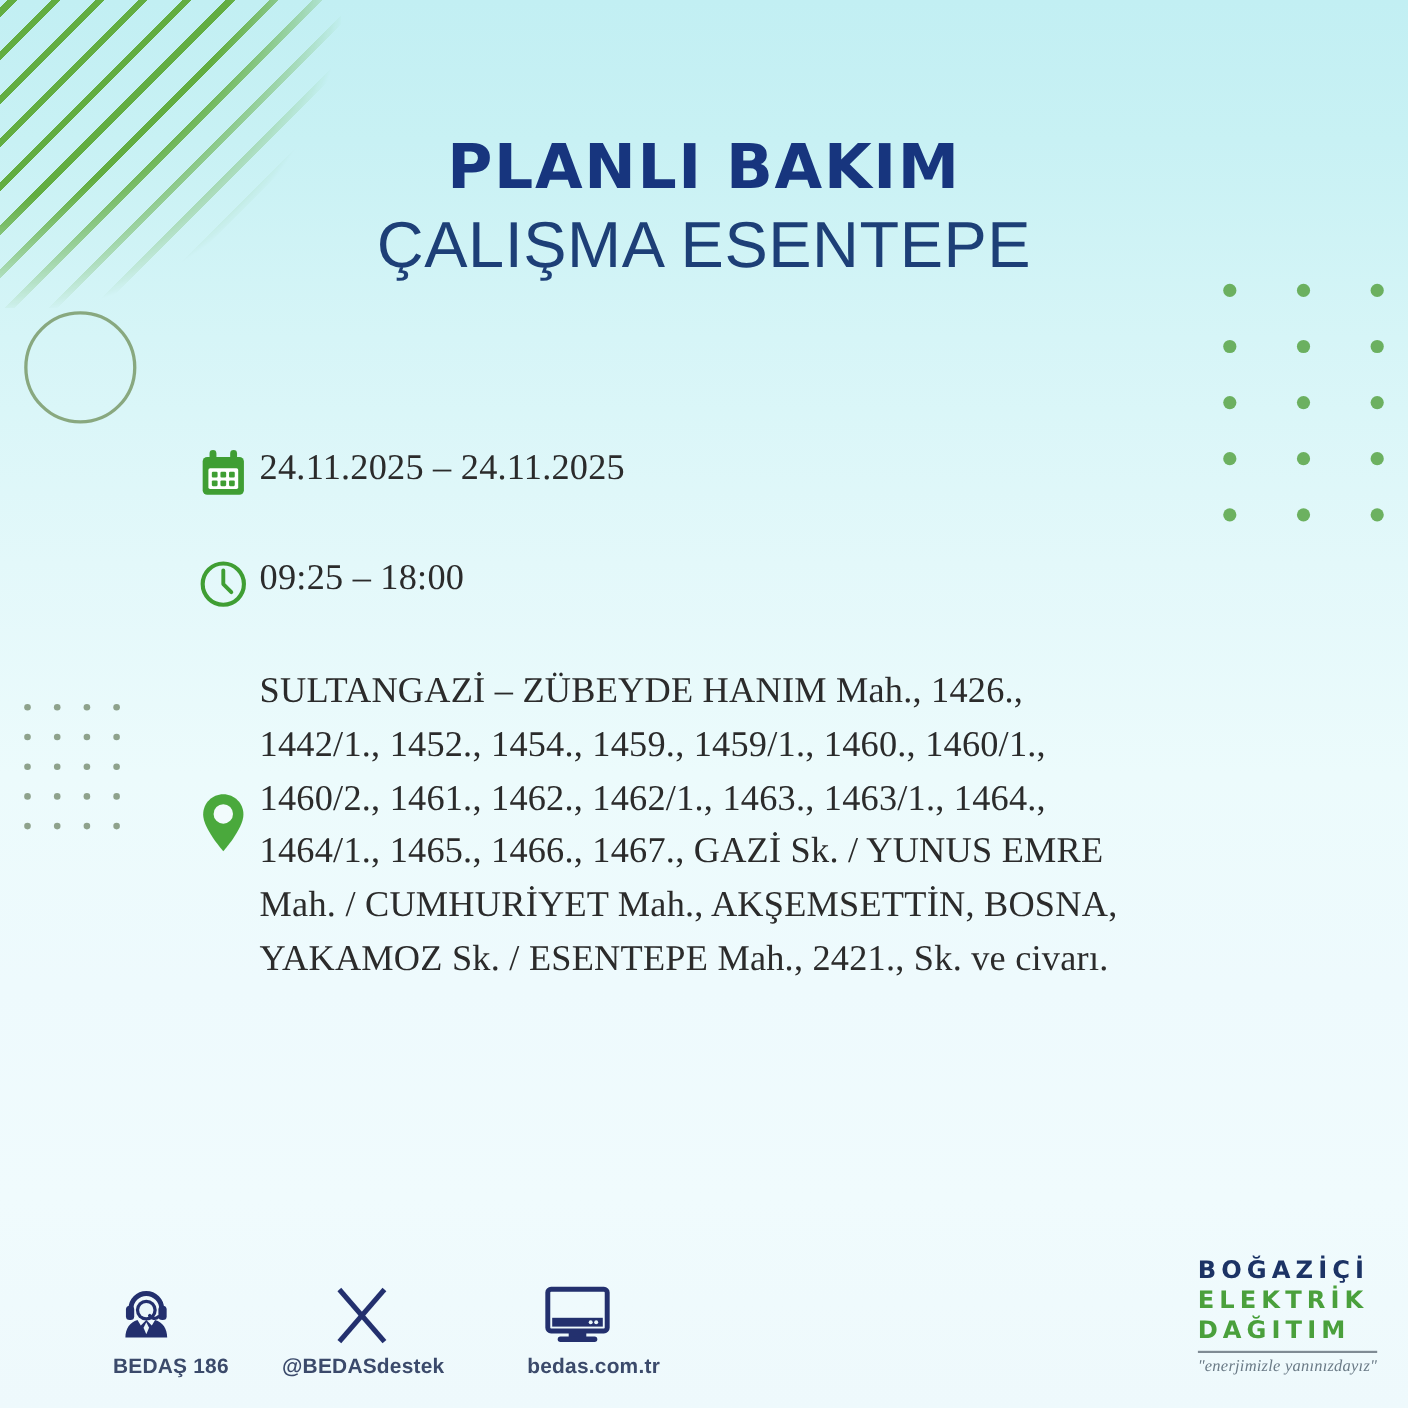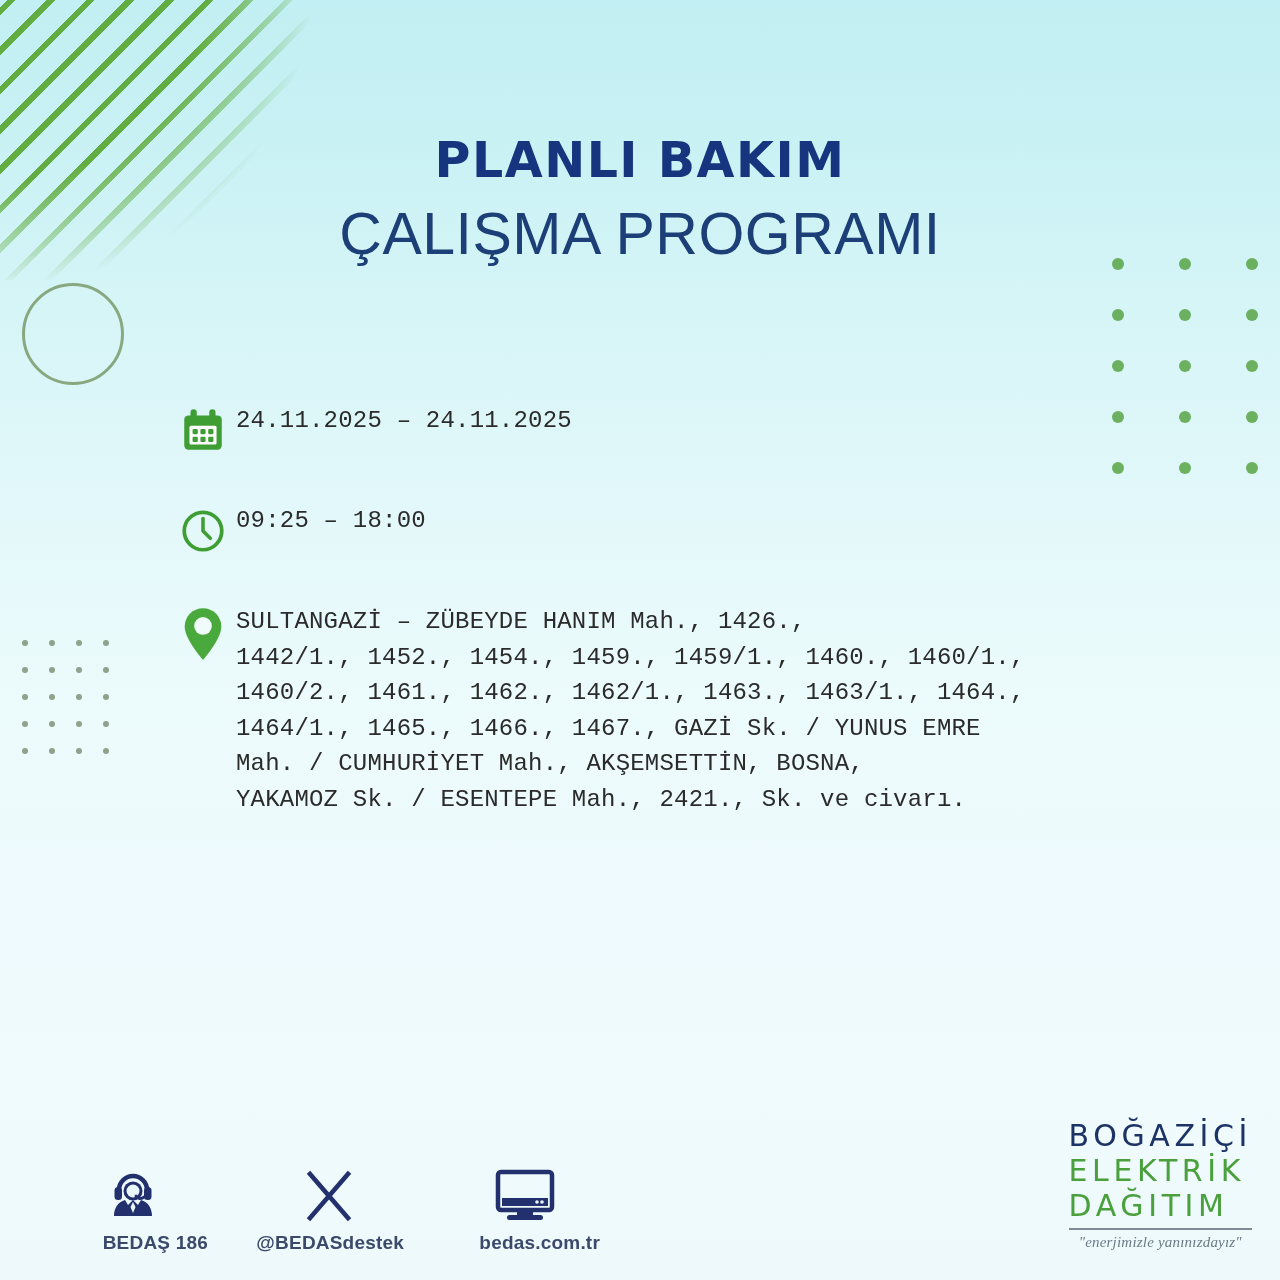--- a/index.html
+++ b/index.html
@@ -100,26 +100,26 @@
   .titles {
     position: absolute;
     left: 0;
     top: 124px;
     width: 1280px;
     text-align: center;
     pointer-events: none;
   }
   #title-main {
     font-family: "DejaVu Sans", sans-serif;
-    font-size: 49px;
+    font-size: 56px;
     font-weight: 700;
     letter-spacing: 1.5px;
     color: #17357e;
     line-height: 1.02;
-    margin: 12px;
+    margin: 0;
     white-space: nowrap;
   }
   #title-sub {
     font-family: "Liberation Sans", sans-serif;
     font-size: 59px;
     font-weight: 400;
     letter-spacing: .5px;
     color: #1d3f77;
     line-height: 1.25;
     margin: 6px 0 0 0;
@@ -131,34 +131,34 @@
     position: absolute;
     left: 178px;
     top: 404px;
     width: 1090px;
   }
   .info-row {
     display: flex;
     align-items: flex-start;
     margin-bottom: 36px;
   }
-  .info-row:last-child { margin-bottom: 16px; }
+  .info-row:last-child { margin-bottom: 16px; align-items: center; }
   .info-icon {
     flex: 0 0 58px;
     width: 58px;
     height: 62px;
     display: flex;
     align-items: flex-start;
     justify-content: flex-start;
     padding-top: 2px;
   }
   .info-text {
     flex: 1 1 auto;
-    font-family: Liberation Mono, monospace;
-    font-size: 24px;
+    font-family: Liberation Serif, serif;
+    font-size: 33px;
     color: #2b2b2b;
     line-height: 1.05;
     padding-top: 4px;
     letter-spacing: .2px;
   }
   #row-location { margin-top: 10px; }
   #location-text {
     line-height: 1.48;
     padding-top: 0;
   }
@@ -202,22 +202,22 @@
 
   .logo {
     position: absolute;
     right: 28px;
     bottom: 30px;
     text-align: left;
     line-height: 1;
   }
   .logo .lrow {
     font-family: "DejaVu Sans", sans-serif;
-    font-size: 30px;
-    font-weight: 400;
+    font-size: 22px;
+    font-weight: 700;
     letter-spacing: 4.6px;
     white-space: nowrap;
   }
   #logo-line1 { color: #1c3365; margin-bottom: 5px; }
   #logo-line2 { color: #4aa03c; margin-bottom: 5px; }
   #logo-line3 { color: #4aa03c; }
   .logo-rule {
     height: 2px;
     background: #7f8b94;
     margin: 7px 0 5px 0;
@@ -276,21 +276,21 @@
       <span></span>
       <span></span>
       <span></span>
       <span></span>
       <span></span>
       <span></span>
     </div>
 
   <div class="titles">
     <h1 id="title-main">PLANLI BAKIM</h1>
-    <h2 id="title-sub">ÇALIŞMA PROGRAMI</h2>
+    <h2 id="title-sub">ÇALIŞMA ESENTEPE</h2>
   </div>
 
   <div class="info">
 
     <div class="info-row">
       <div class="info-icon">
         <svg width="50" height="50" viewBox="0 0 48 48" aria-hidden="true">
           <rect x="6" y="9" width="36" height="33" rx="4" fill="#3f9e33"></rect>
           <rect x="12" y="3" width="6" height="12" rx="3" fill="#3f9e33"></rect>
           <rect x="30" y="3" width="6" height="12" rx="3" fill="#3f9e33"></rect>

